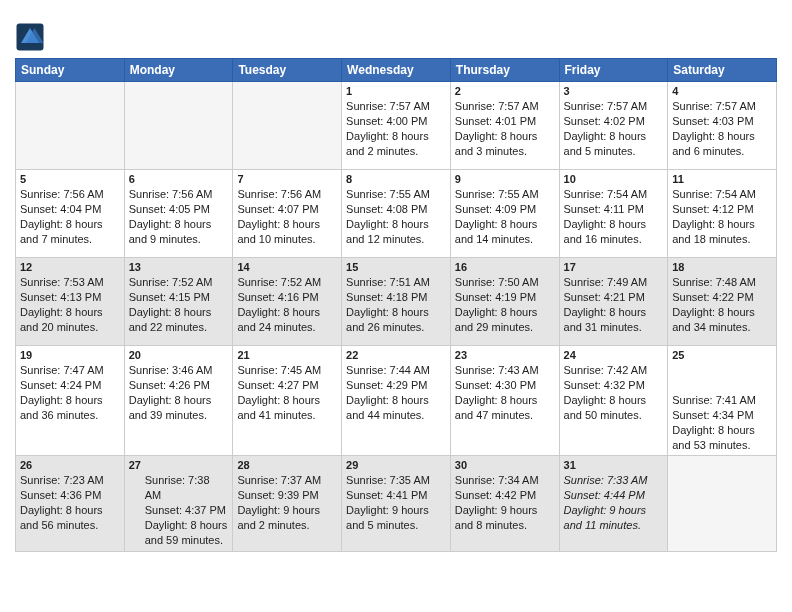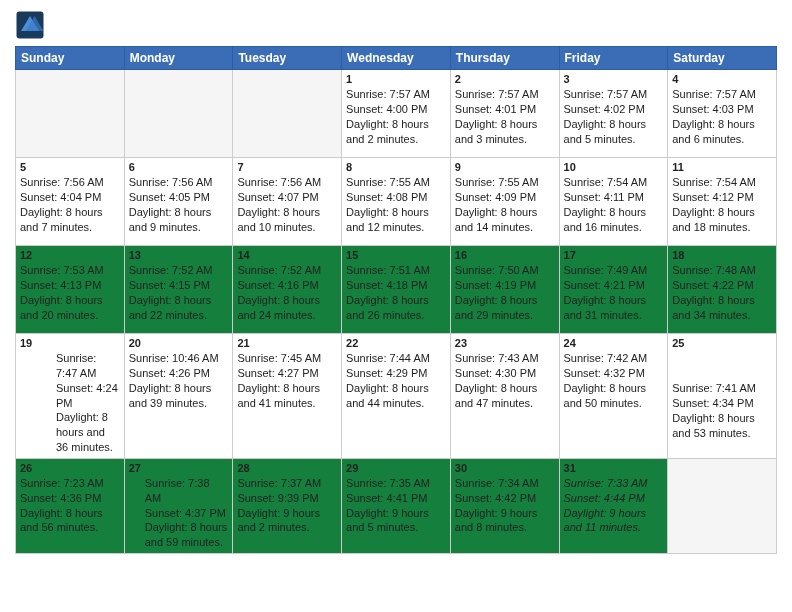--- a/index.html
+++ b/index.html
@@ -6,21 +6,21 @@
     body {
       font-family: Arial, sans-serif;
       background: #fff;
       width: 792px;
       height: 612px;
       overflow: hidden;
     }
     .page {
       width: 792px;
       height: 612px;
-      padding: 10px 15px;
+      padding: 22px 15px;
     }
     .header {
       display: flex;
       justify-content: space-between;
       align-items: flex-start;
       margin-bottom: 6px;
     }
     .logo {
       display: flex;
       align-items: center;
@@ -69,21 +69,21 @@
       padding: 3px 4px;
       font-size: 9.5px;
       color: #222;
       height: 88px;
       background: #fff;
     }
     .calendar td.empty {
       background: #f5f5f5;
     }
     .calendar td.shaded {
-      background: #15803d;
+      background: #e5e5e5;
     }
     .day-num {
       font-size: 11px;
       font-weight: bold;
       margin-bottom: 2px;
       display: block;
     }
     .cell-text {
       line-height: 1.35;
       font-size: 11px;
@@ -237,27 +237,27 @@
           <td class="shaded">
             <span class="day-num">18</span>
             <div class="cell-text" style="white-space: pre-line;">Sunrise: 7:48 AM
 Sunset: 4:22 PM
 Daylight: 8 hours and 34 minutes.</div>
           </td>
         </tr>
         <tr>
           <td>
             <span class="day-num">19</span>
-            <div class="cell-text" style="white-space: pre-line; margin-left: 36px;">Sunrise: 7:47 AM
+            <div class="cell-text" style="white-space: pre-line;">Sunrise: 7:47 AM
 Sunset: 4:24 PM
 Daylight: 8 hours and 36 minutes.</div>
           </td>
           <td>
             <span class="day-num">20</span>
-            <div class="cell-text" style="white-space: pre-line;">Sunrise: 10:46 AM
+            <div class="cell-text" style="white-space: pre-line;">Sunrise: 3:46 AM
 Sunset: 4:26 PM
 Daylight: 8 hours and 39 minutes.</div>
           </td>
           <td>
             <span class="day-num">21</span>
             <div class="cell-text" style="white-space: pre-line;">Sunrise: 7:45 AM
 Sunset: 4:27 PM
 Daylight: 8 hours and 41 minutes.</div>
           </td>
           <td>

